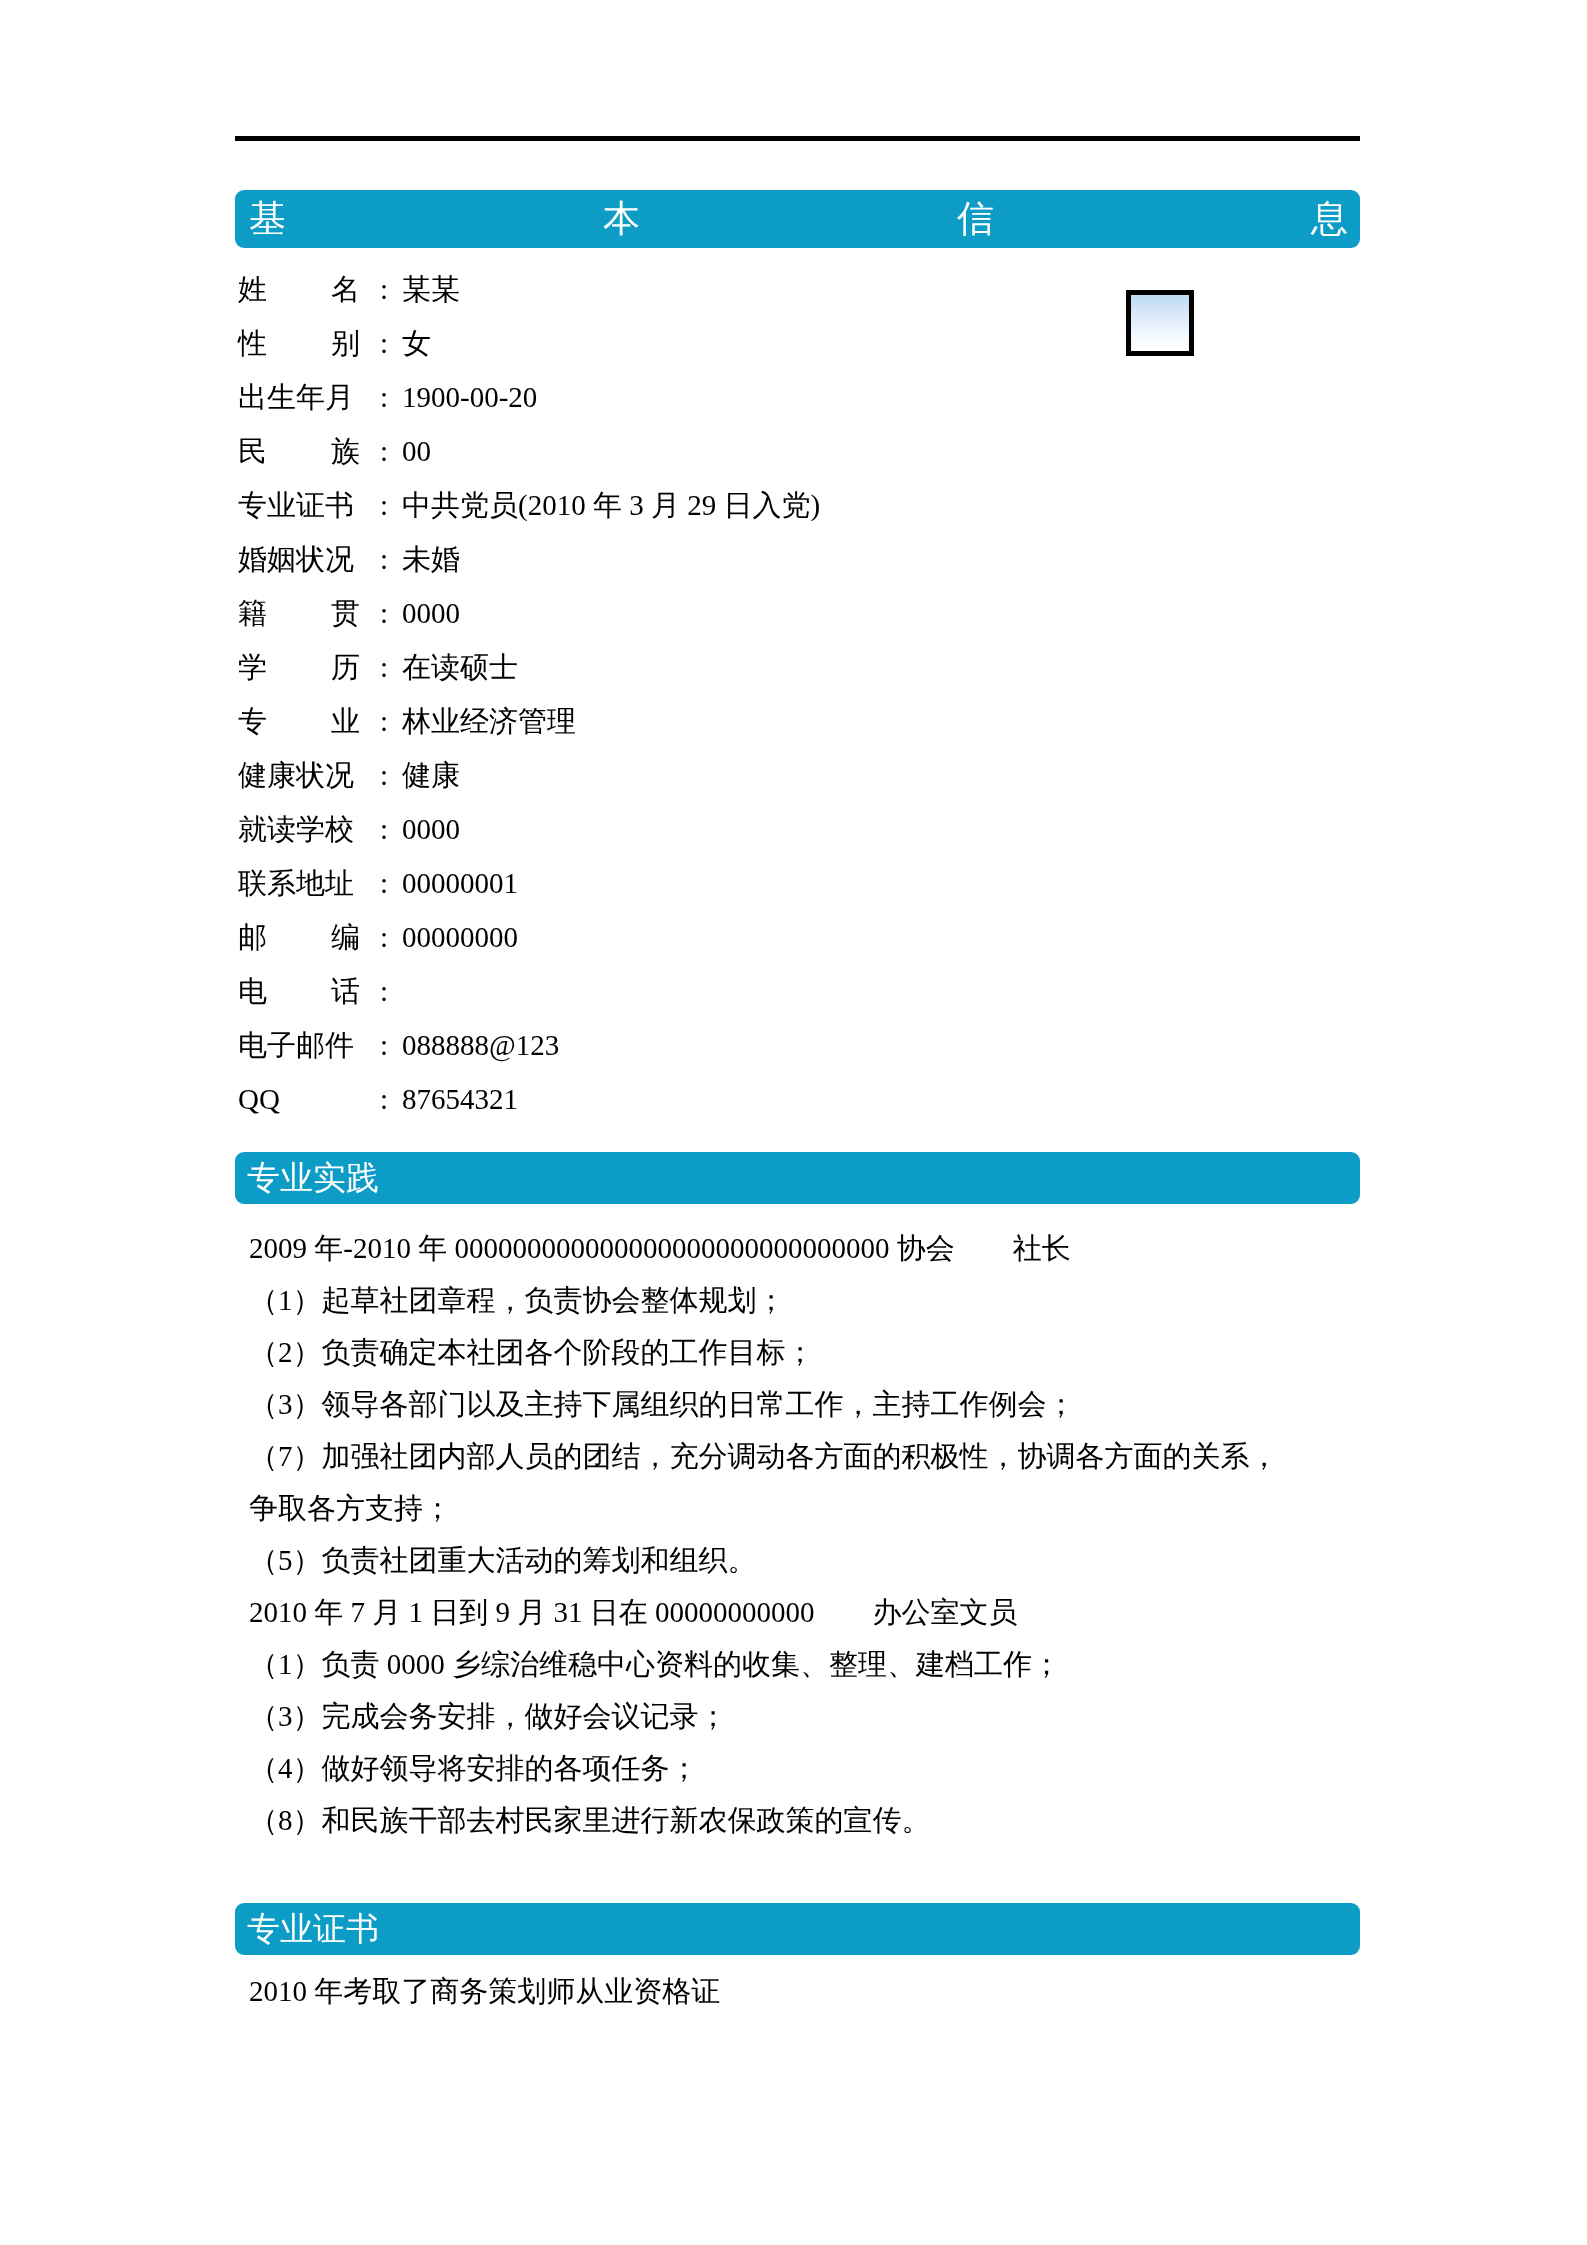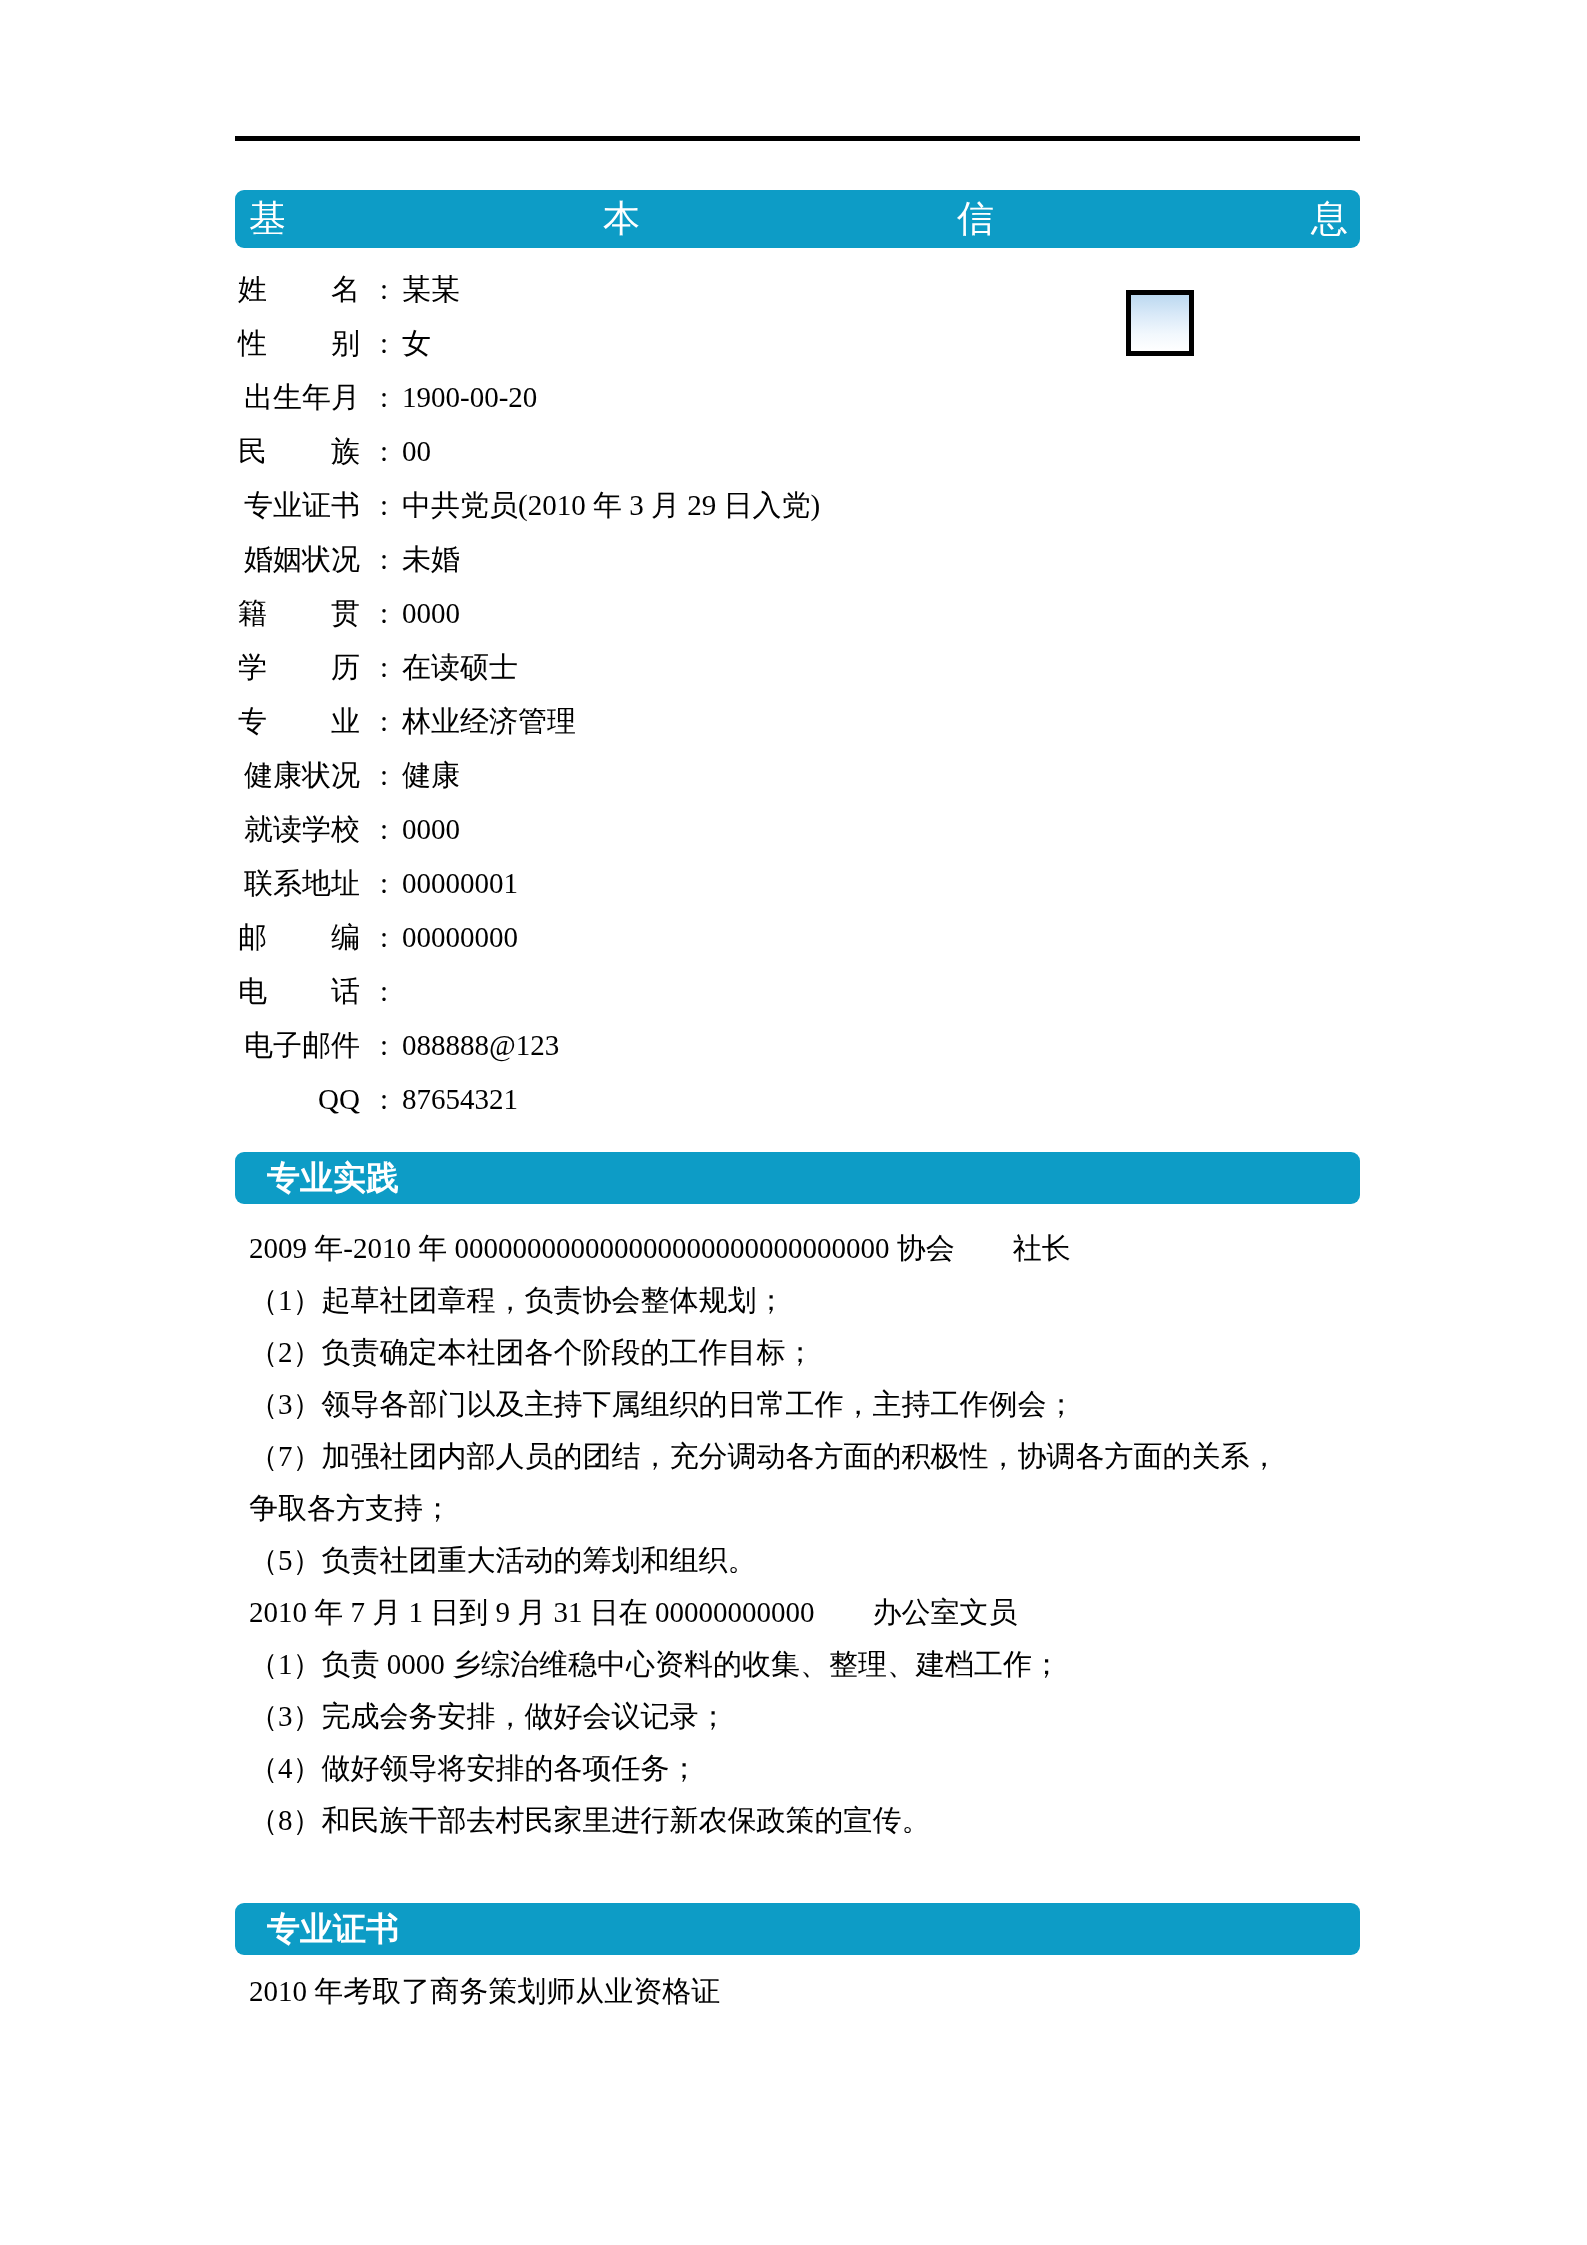--- a/index.html
+++ b/index.html
@@ -63,25 +63,25 @@
   }
   .banner-basic .banner-text span {
     display: inline-block;
   }
 
   .banner-section {
     height: 52px;
   }
   .banner-section .banner-label {
     display: block;
-    padding-left: 32px;
+    padding-left: 12px;
     color: #ffffff;
     font-size: 33px;
     line-height: 52px;
-    font-weight: bold;
+    font-weight: normal;
     font-family: "Liberation Sans", "DejaVu Sans", sans-serif;
     white-space: nowrap;
   }
 
   .banner-practice { top: 1152px; }
   .banner-cert     { top: 1903px; }
 
   
   .photo-box {
     position: absolute;
@@ -110,21 +110,20 @@
     white-space: nowrap;
   }
   .field-label {
     display: inline-flex;
     justify-content: space-between;
     width: 122px;
     flex: 0 0 122px;
   }
   .field-label.no-justify {
     display: inline-block;
-    text-align: right;
   }
   .field-colon {
     flex: 0 0 42px;
     width: 42px;
     text-align: left;
     padding-left: 20px;
     box-sizing: border-box;
   }
   .field-value {
     flex: 1 1 auto;

